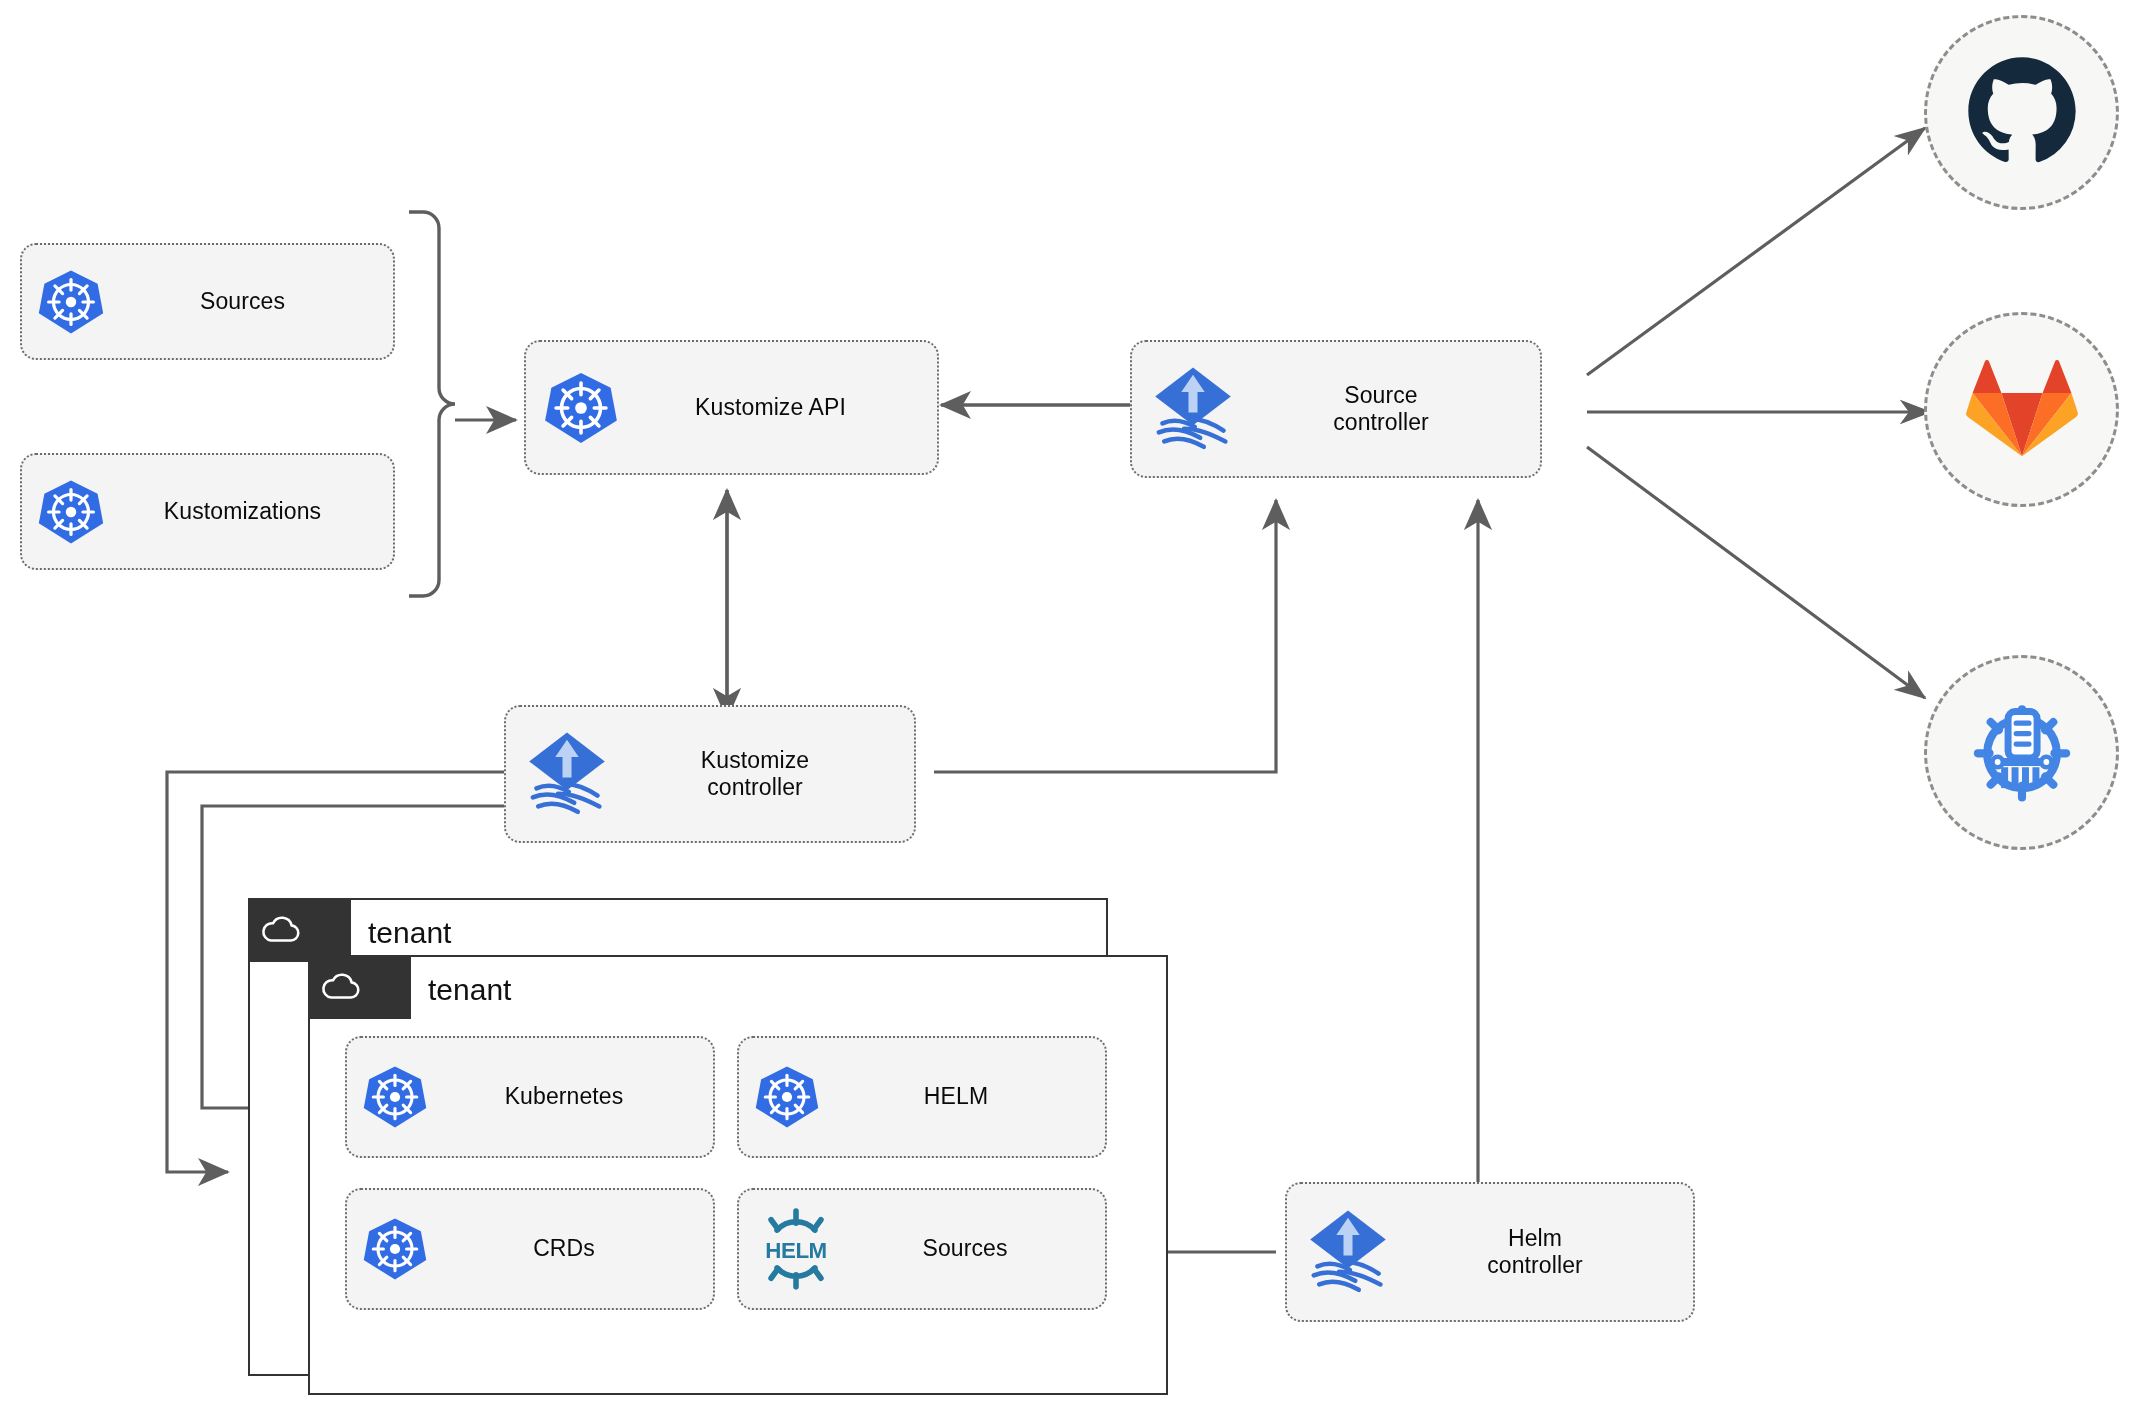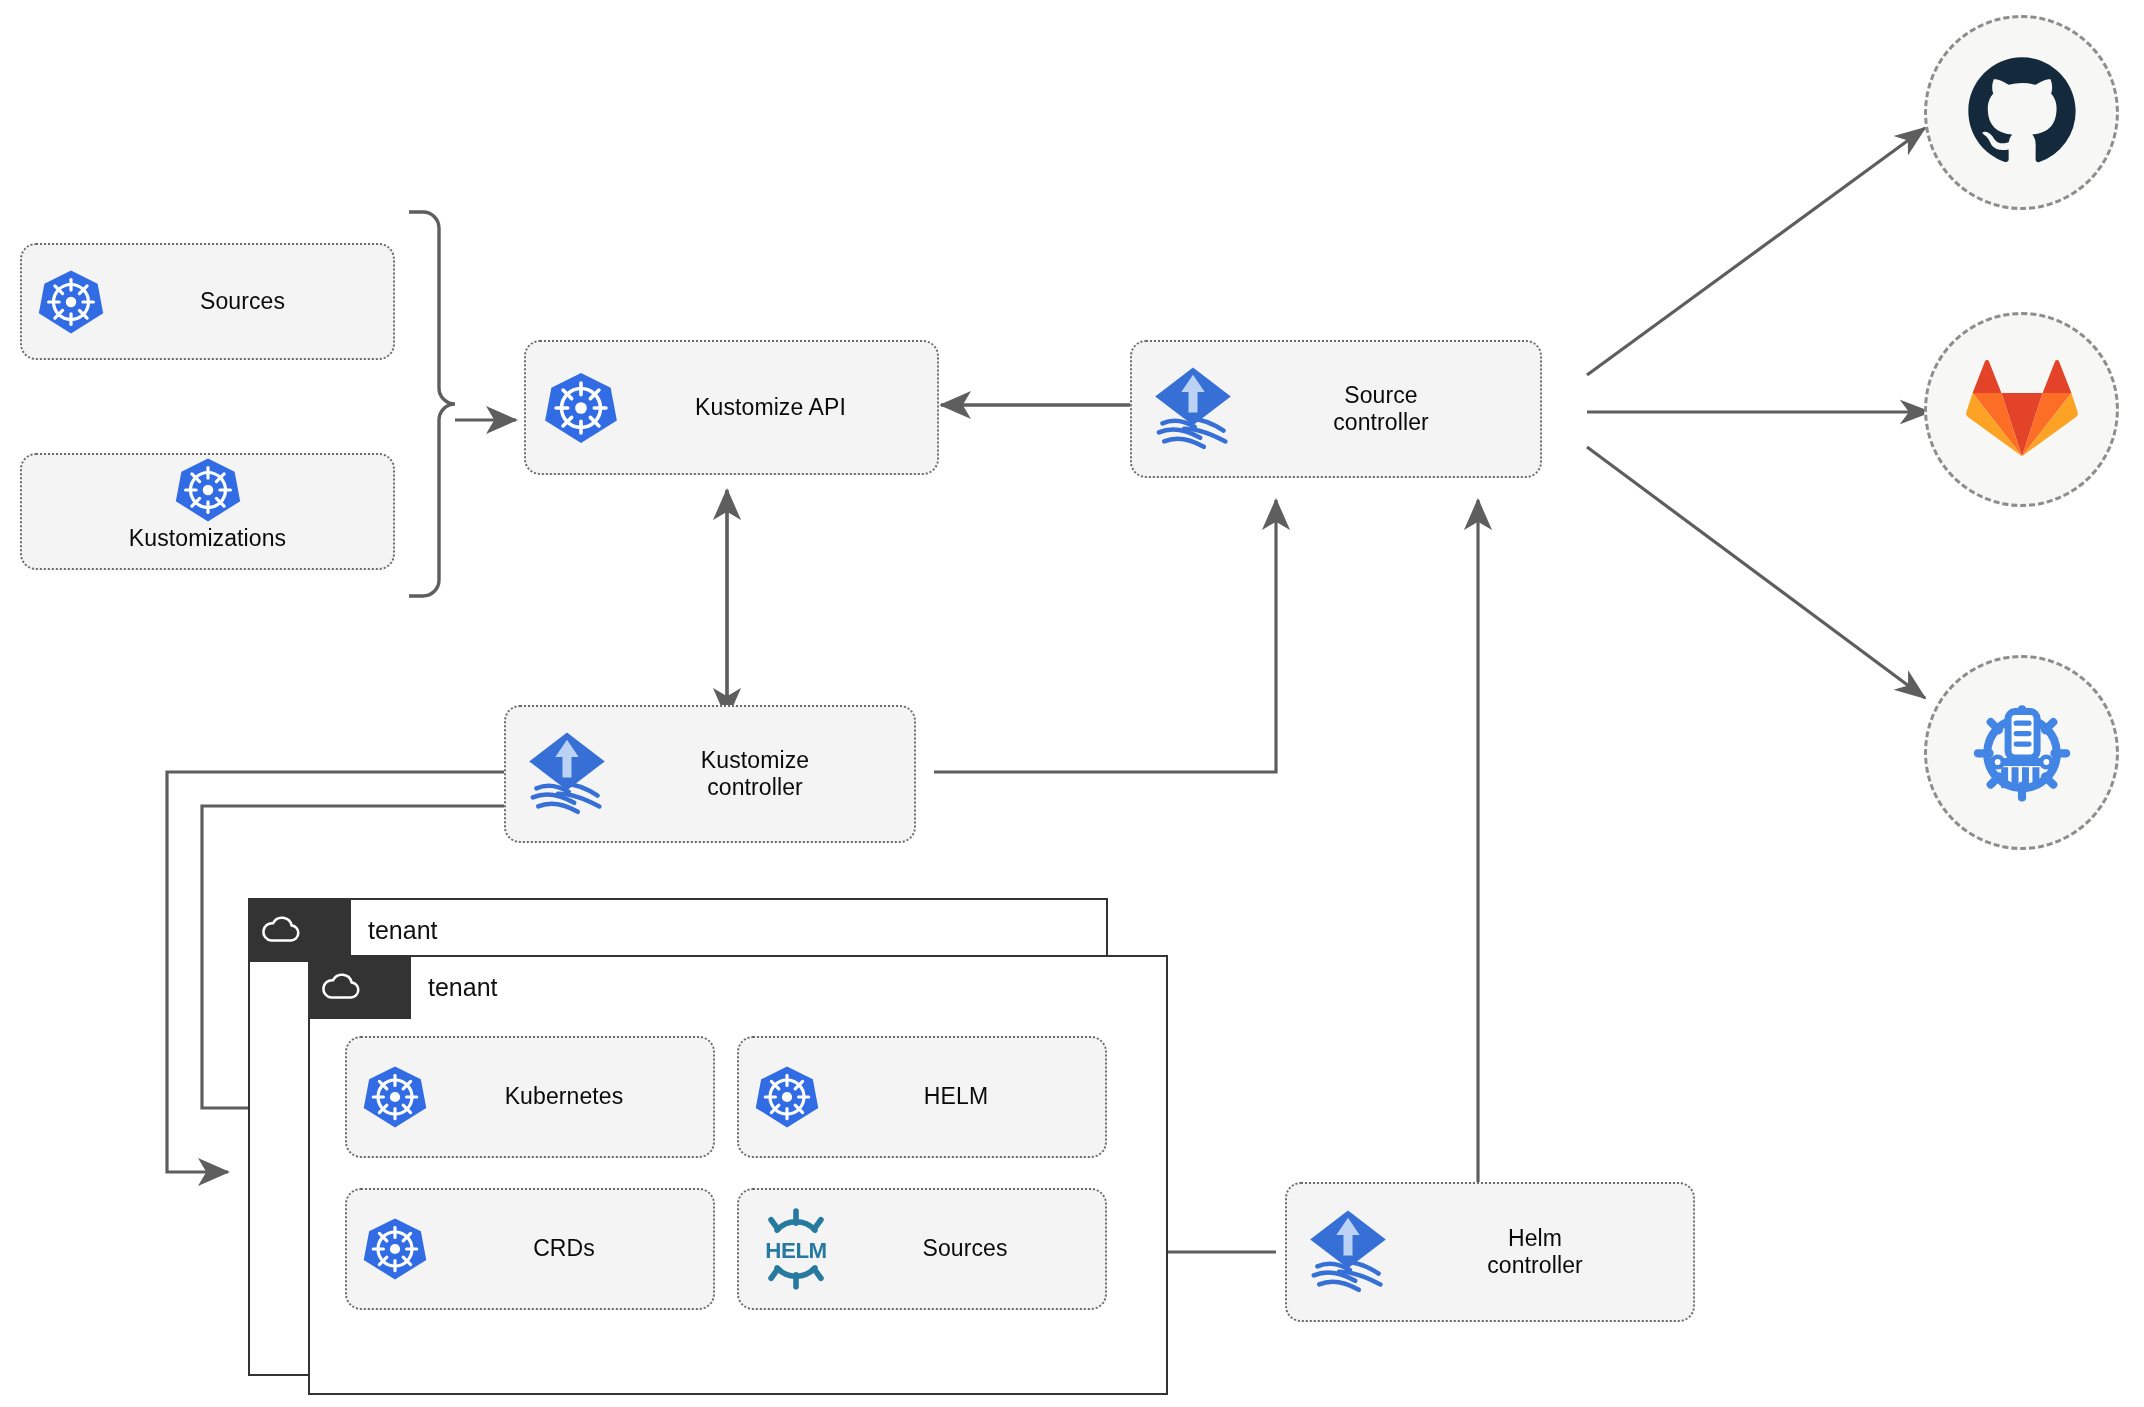--- a/index.html
+++ b/index.html
@@ -55,21 +55,21 @@
     left:-2.5px; top:-2.5px;
     height:64px;
     background:#333333;
     display:flex; align-items:center;
     padding:0 10px;
   }
   .tenant .tab .cloud { width:46px; height:46px; display:flex; align-items:center; justify-content:center; }
   .tenant .tname {
     position:absolute;
     color:#111111;
-    font-size:25px;
+    font-size:30px;
     top:16px;
   }
 
   svg.wires { position:absolute; left:0; top:0; width:2144px; height:1407px; z-index:9; pointer-events:none; }
   svg.wires-under { z-index:1; }
 </style>
 </head>
 <body>
 
 <div id="stage">
@@ -128,21 +128,21 @@
           <line x1="27" y1="27" x2="38" y2="38"></line>
           <line x1="62" y1="62" x2="73" y2="73"></line>
           <line x1="73" y1="27" x2="62" y2="38"></line>
           <line x1="38" y1="62" x2="27" y2="73"></line>
         </g>
       </svg>
     </span>
     <span class="lbl">Sources</span>
   </div>
 
-  <div class="node" style="left:20px; top:453px; width:375px; height:117px; padding:0 14px;flex-direction:column;">
+  <div class="node" style="left:20px; top:453px; width:375px; height:117px; padding:0 14px;">
     <span class="ico">
       <svg width="70" height="70" viewBox="0 0 100 100">
         <polygon points="50,5 88,24 96,66 50,95 4,66 12,24" fill="#326CE5"></polygon>
         <g fill="none" stroke="#ffffff" stroke-width="4.6" stroke-linecap="round">
           <circle cx="50" cy="50" r="25"></circle>
           <circle cx="50" cy="50" r="7.5" fill="#ffffff" stroke="none"></circle>
           <line x1="50" y1="18" x2="50" y2="33"></line>
             <line x1="50" y1="67" x2="50" y2="82"></line>
           <line x1="18" y1="50" x2="33" y2="50"></line>
             <line x1="67" y1="50" x2="82" y2="50"></line>

